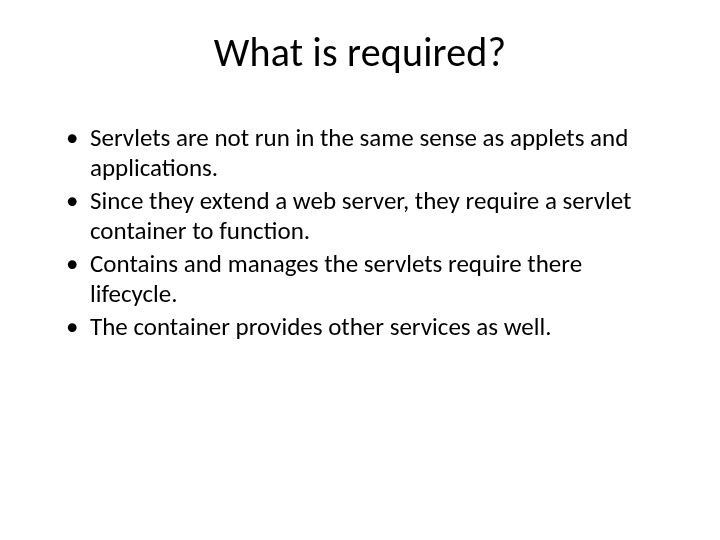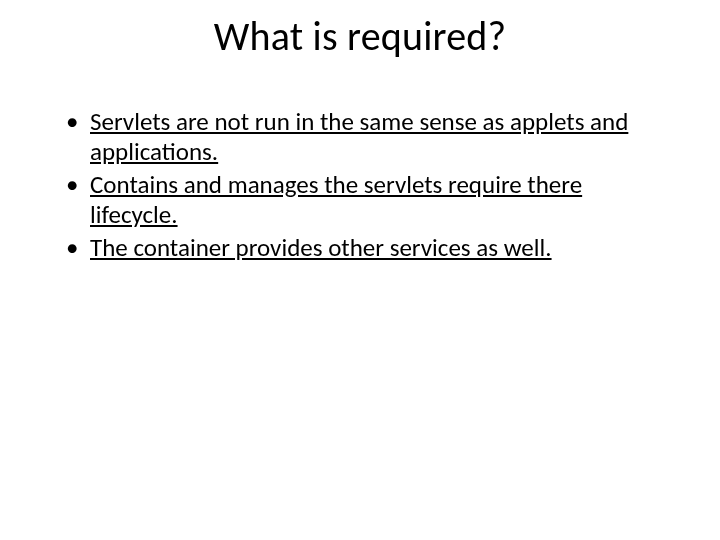--- a/index.html
+++ b/index.html
@@ -9,53 +9,53 @@
     height: 540px;
     background: #ffffff;
     font-family: Calibri, "Segoe UI", Arial, sans-serif;
     color: #000000;
     overflow: hidden;
   }
   .slide {
     width: 720px;
     height: 540px;
     box-sizing: border-box;
-    padding: 4px 50px 0 50px;
+    padding: 20px 50px 0 50px;
   }
   .title {
     text-align: center;
     font-size: 40px;
     font-weight: 400;
     margin: 8px 0 46px 0;
     letter-spacing: 0.2px;
   }
   ul.bullets {
     list-style: none;
     margin: 0;
     padding: 0 8px 0 40px;
   }
   ul.bullets li {
     position: relative;
     font-size: 25px;
     line-height: 1.18;
     margin: 0 0 4px 0;
     font-weight: 400;
-    text-decoration: underline;
   }
   ul.bullets li::before {
     content: "•";
     position: absolute;
     left: -24px;
     top: 0;
     font-size: 25px;
   }
 </style>
 </head>
 <body>
 
 <div class="slide">
   <h1 class="title">What is required?</h1>
   <ul class="bullets">
     <li>Servlets are not run in the same sense as applets and applications.</li>
+    <li>Since they extend a web server, they require a servlet container to function.</li>
     <li>Contains and manages the servlets require there lifecycle.</li>
     <li>The container provides other services as well.</li>
   </ul>
 </div>
 
 </body></html>

